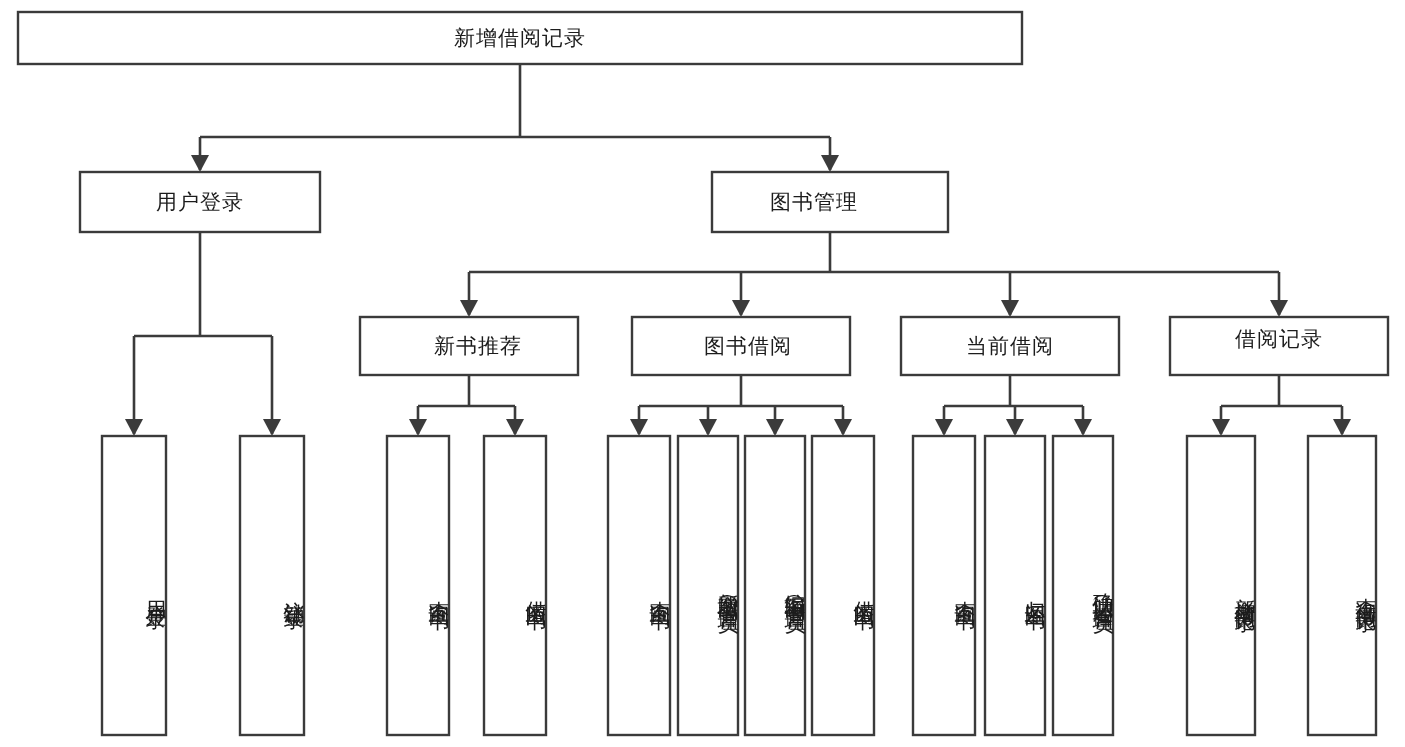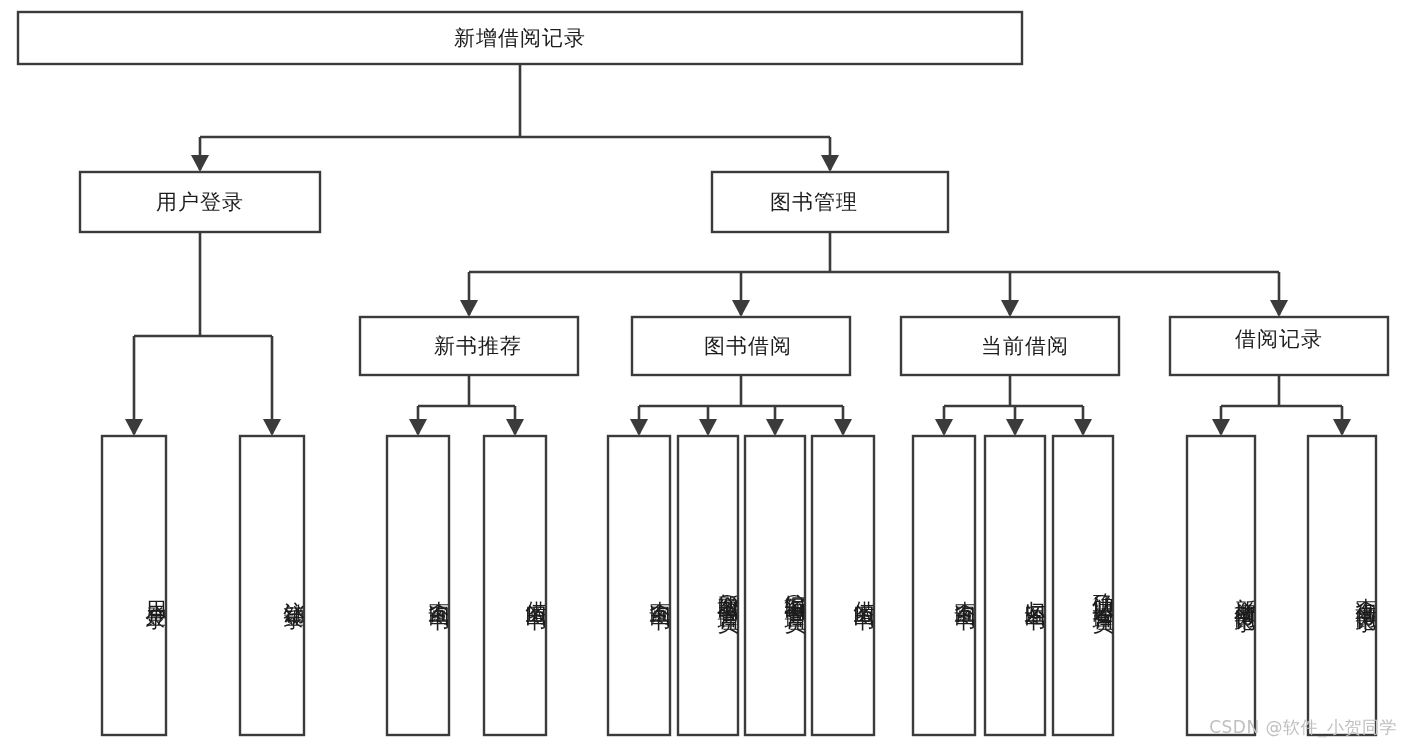--- a/index.html
+++ b/index.html
@@ -164,31 +164,30 @@
         <rect x="1308" y="436" width="68" height="299" class="node-box"></rect>
       </g>
   </svg>
 
   <div id="labels-layer">
       <div class="htext-wrap" style="left: 18px; top: 12px; width: 1004px; height: 52px;">新增借阅记录</div>
       <div class="htext-wrap" style="left: 80px; top: 172px; width: 240px; height: 60px;">用户登录</div>
       <div class="htext-wrap" style="left: 712px; top: 172px; width: 204px; height: 60px; text-align: right;">图书管理</div>
       <div class="htext-wrap" style="left: 360px; top: 317px; width: 236px; height: 58px;">新书推荐</div>
       <div class="htext-wrap" style="left: 632px; top: 317px; width: 232px; height: 58px;">图书借阅</div>
-      <div class="htext-wrap" style="left: 901px; top: 317px; width: 218px; height: 58px; padding-left: 15px;">当前借阅</div>
+      <div class="htext-wrap" style="left: 901px; top: 317px; width: 218px; height: 58px;">当前借阅</div>
       <div class="htext-wrap" style="left: 1170px; top: 317px; width: 218px; height: 44px;">借阅记录</div>
       <div class="vtext-wrap" style="left: 102px; top: 450px; width: 64px; height: 279px;">用户登录</div>
       <div class="vtext-wrap" style="left: 240px; top: 450px; width: 64px; height: 279px;">注销登录</div>
       <div class="vtext-wrap" style="left: 387px; top: 450px; width: 62px; height: 279px;">查询图书</div>
       <div class="vtext-wrap" style="left: 484px; top: 450px; width: 62px; height: 279px;">借阅图书</div>
       <div class="vtext-wrap" style="left: 608px; top: 450px; width: 62px; height: 279px;">查询图书</div>
       <div class="vtext-wrap" style="left: 678px; top: 450px; width: 60px; height: 279px;">新增图书（管理员）</div>
       <div class="vtext-wrap" style="left: 745px; top: 450px; width: 60px; height: 279px;">编辑图书（管理员）</div>
       <div class="vtext-wrap" style="left: 812px; top: 450px; width: 62px; height: 279px;">借阅图书</div>
       <div class="vtext-wrap" style="left: 913px; top: 450px; width: 62px; height: 279px;">查询图书</div>
       <div class="vtext-wrap" style="left: 985px; top: 450px; width: 60px; height: 279px;">归还图书</div>
       <div class="vtext-wrap" style="left: 1053px; top: 450px; width: 60px; height: 279px;">确认归还（管理员）</div>
       <div class="vtext-wrap" style="left: 1187px; top: 450px; width: 68px; height: 279px;">新增借阅记录</div>
       <div class="vtext-wrap" style="left: 1308px; top: 450px; width: 68px; height: 279px;">查询借阅记录</div>
     </div>
 
-  <div id="watermark">CSDN @软件_小贺同学</div>
 </div>
 
 </body></html>

